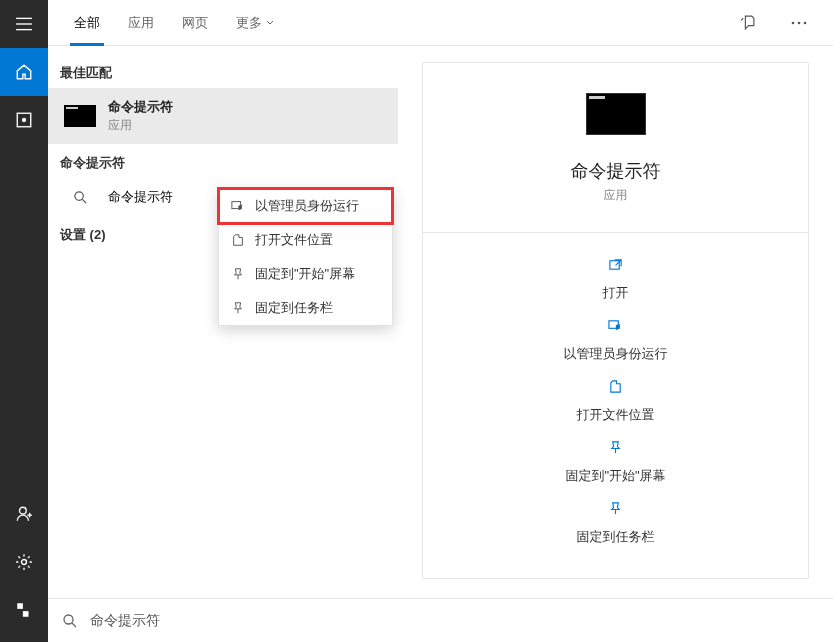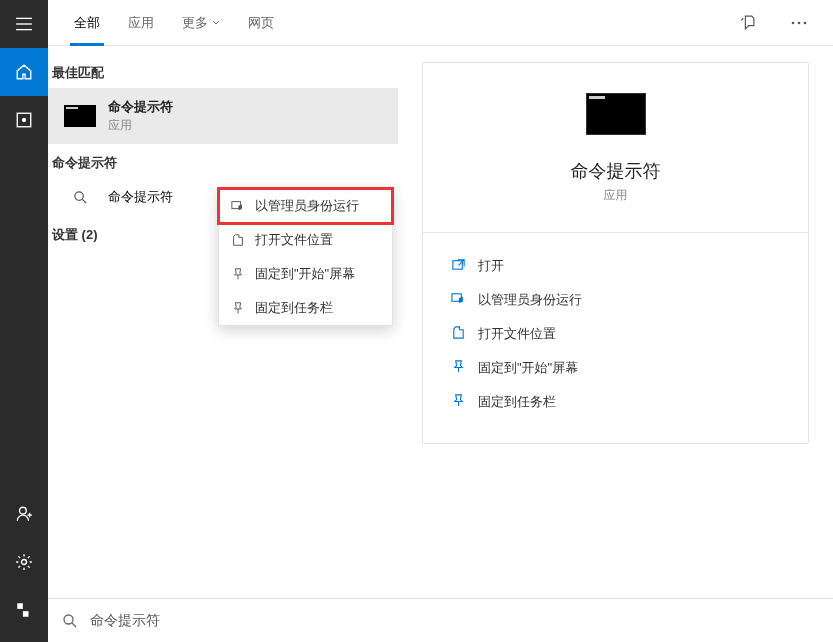--- a/index.html
+++ b/index.html
@@ -97,21 +97,21 @@
       overflow: hidden;
     }
     
     
     .results {
       width: 350px;
       padding: 8px 0;
       position: relative;
     }
     .section-header {
-      padding: 10px 4px 6px;
+      padding: 10px 12px 6px;
       font-weight: 600;
       color: #333;
     }
     .result-item {
       display: flex;
       align-items: center;
       padding: 10px 16px;
       gap: 12px;
       cursor: pointer;
       position: relative;
@@ -214,24 +214,26 @@
       margin-top: 4px;
       margin-bottom: 28px;
     }
     .preview-divider {
       border: none;
       border-top: 1px solid #e5e5e5;
       margin: 0 -24px 16px;
     }
     .action-row {
       display: flex;
+      align-items: center;
       gap: 12px;
       padding: 8px 4px;
       cursor: pointer;
       color: #333;
+      flex-direction: column;
     }
     .action-row svg { width: 15px; height: 15px; color: #0078d4; flex-shrink: 0; }
     
     
     .search-footer {
       height: 44px;
       border-top: 1px solid #e5e5e5;
       display: flex;
       align-items: center;
       padding: 0 14px;
@@ -298,28 +300,28 @@
 <div class="main">
 
   <div class="tabs-bar">
     <div class="tab active">
         <span>全部</span>
       </div>
     <div class="tab">
         <span>应用</span>
       </div>
     <div class="tab">
+        <span>网页</span>
+      </div>
+    <div class="tab">
       <span>更多</span>
       <svg width="8" height="8" viewBox="0 0 8 8">
           <path d="M1 2l3 3 3-3" fill="none" stroke="#666"></path>
         </svg>
     </div>
-    <div class="tab">
-        <span>网页</span>
-      </div>
     <div class="tabs-spacer"></div>
     <div class="tabs-actions">
       <div class="icon-btn">
         <svg width="17" height="17" viewBox="0 0 16 16" fill="none" stroke="#555" stroke-width="1.1">
             <path d="M6 2h6l2 2v7H9l-3 3v-3H6z"></path>
             <path d="M4 4L2 6"></path>
           </svg>
       </div>
       <div class="icon-btn">
         <svg width="16" height="4" viewBox="0 0 16 4">

